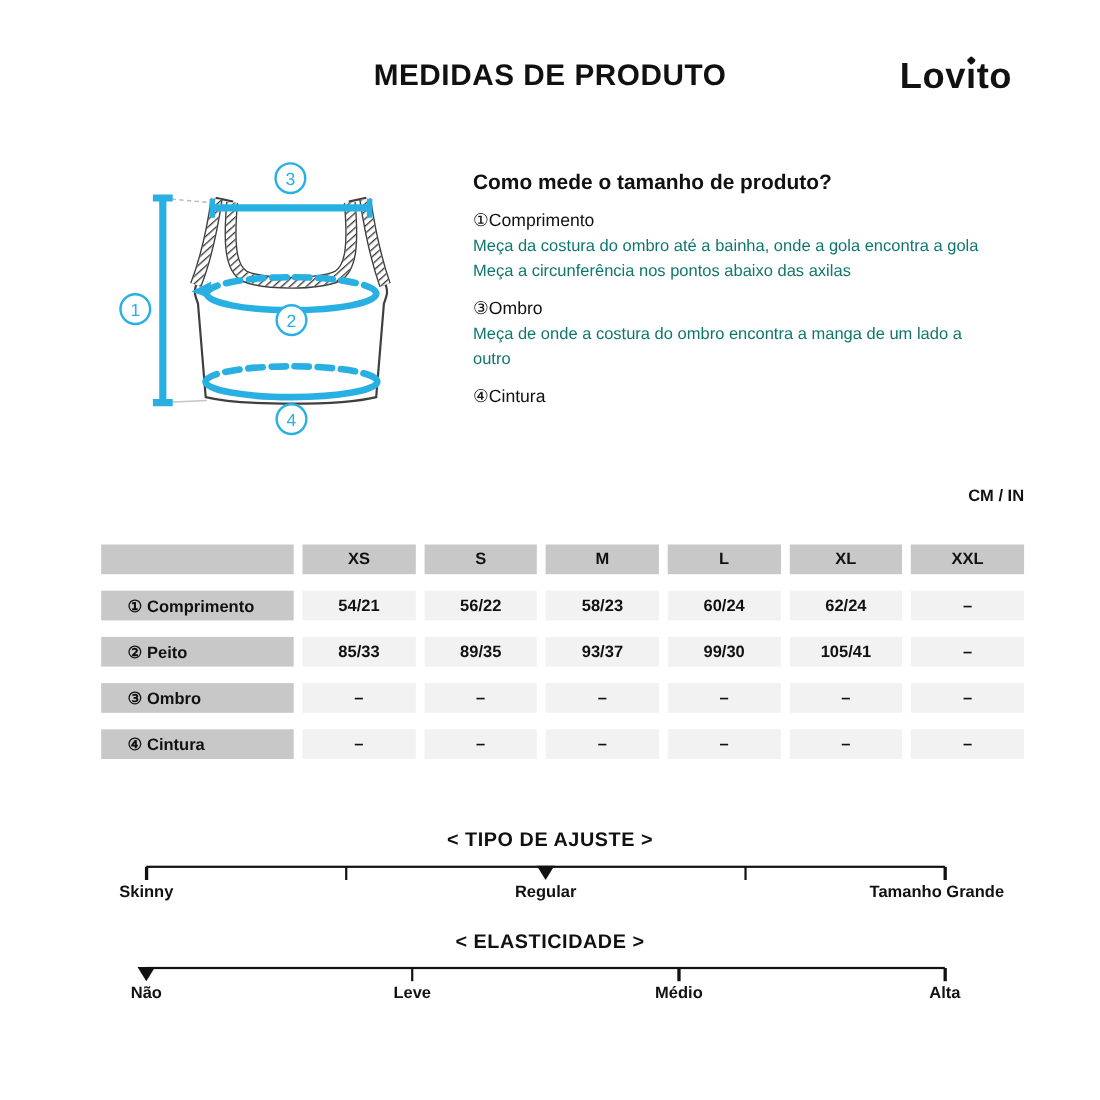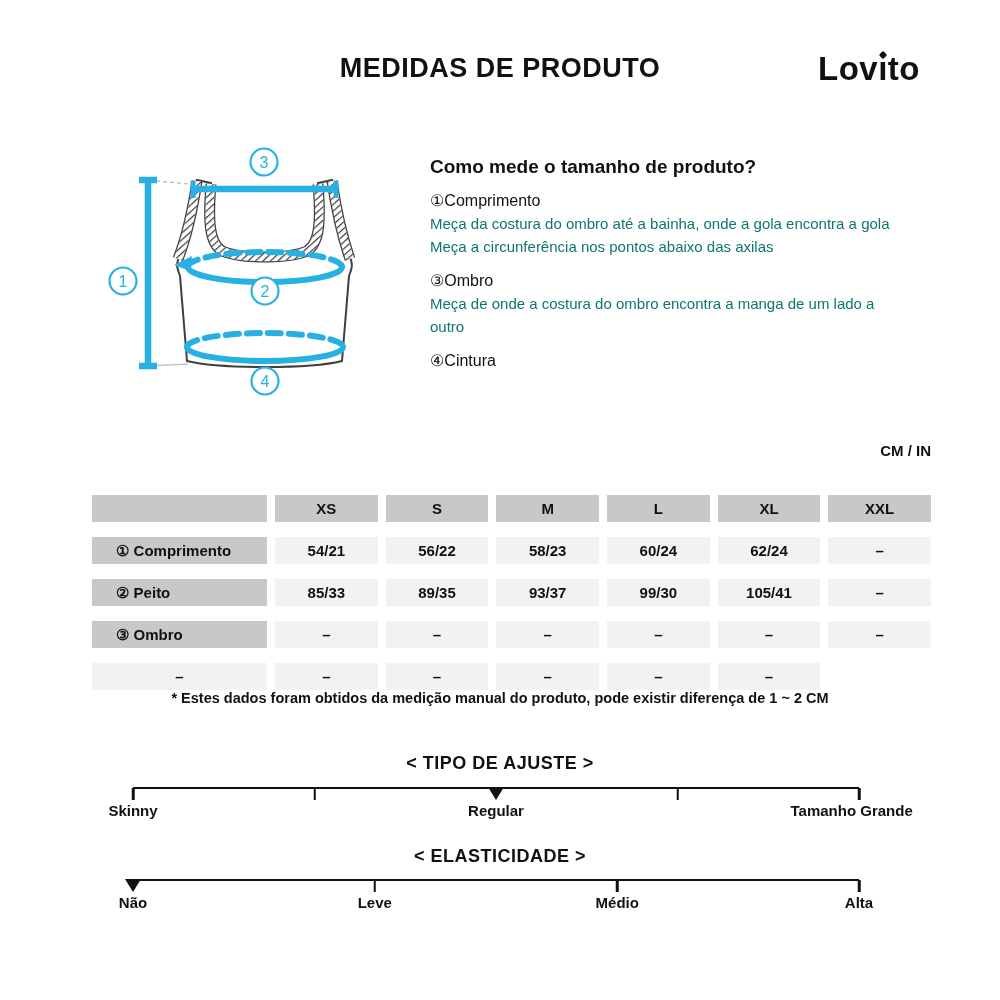--- a/index.html
+++ b/index.html
@@ -172,29 +172,29 @@
     <div class="cell val">–</div>
 
     <div class="cell rowlabel">③ Ombro</div>
     <div class="cell val">–</div>
     <div class="cell val">–</div>
     <div class="cell val">–</div>
     <div class="cell val">–</div>
     <div class="cell val">–</div>
     <div class="cell val">–</div>
 
-    <div class="cell val">–</div>
-    <div class="cell val">–</div>
-    <div class="cell val">–</div>
-    <div class="cell val">–</div>
-    <div class="cell val">–</div>
-    <div class="cell val">–</div>
-  </div>
-
-  <div class="footnote">* Estes dados foram obtidos da medição manual do produto, pode existir diferença de 1 ~ 2 CM</div>
+    <div class="cell rowlabel">④ Cintura</div>
+    <div class="cell val">–</div>
+    <div class="cell val">–</div>
+    <div class="cell val">–</div>
+    <div class="cell val">–</div>
+    <div class="cell val">–</div>
+    <div class="cell val">–</div>
+  </div>
+
 
   <div class="scale-title ajuste">&lt; TIPO DE AJUSTE &gt;</div>
   <div class="scale ajuste">
     <div class="tick" style="left:0%"></div>
     <div class="tick" style="left:25%"></div>
     <div class="marker" style="left:50%"></div>
     <div class="tick" style="left:75%"></div>
     <div class="tick" style="left:100%"></div>
   </div>
   <div class="scale-labels ajuste">

